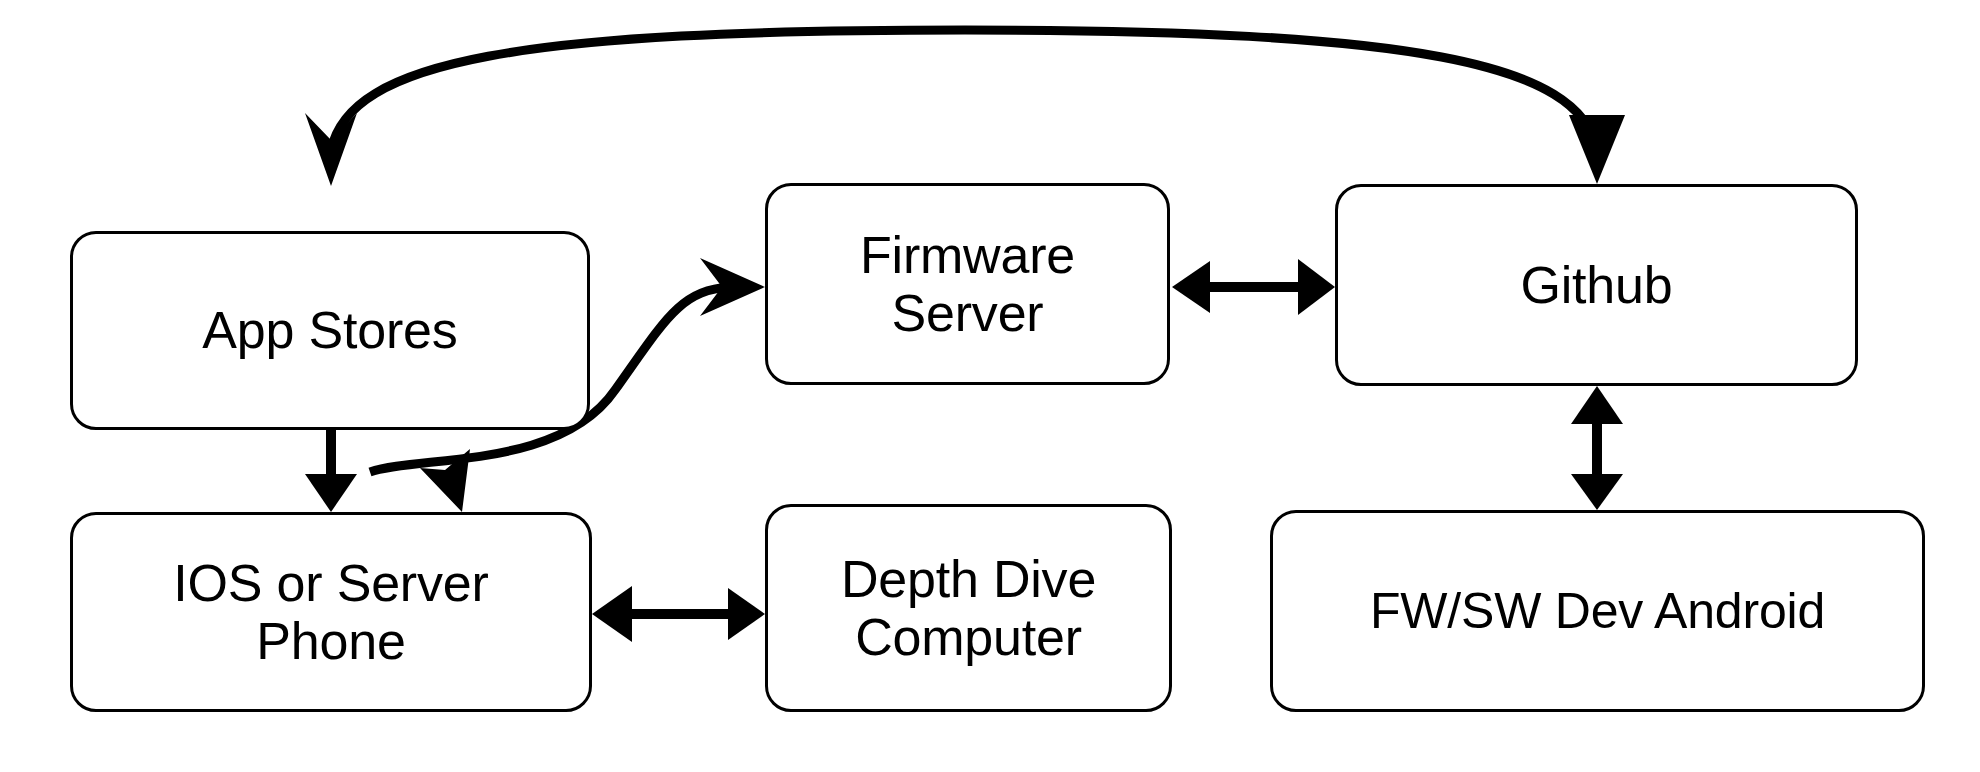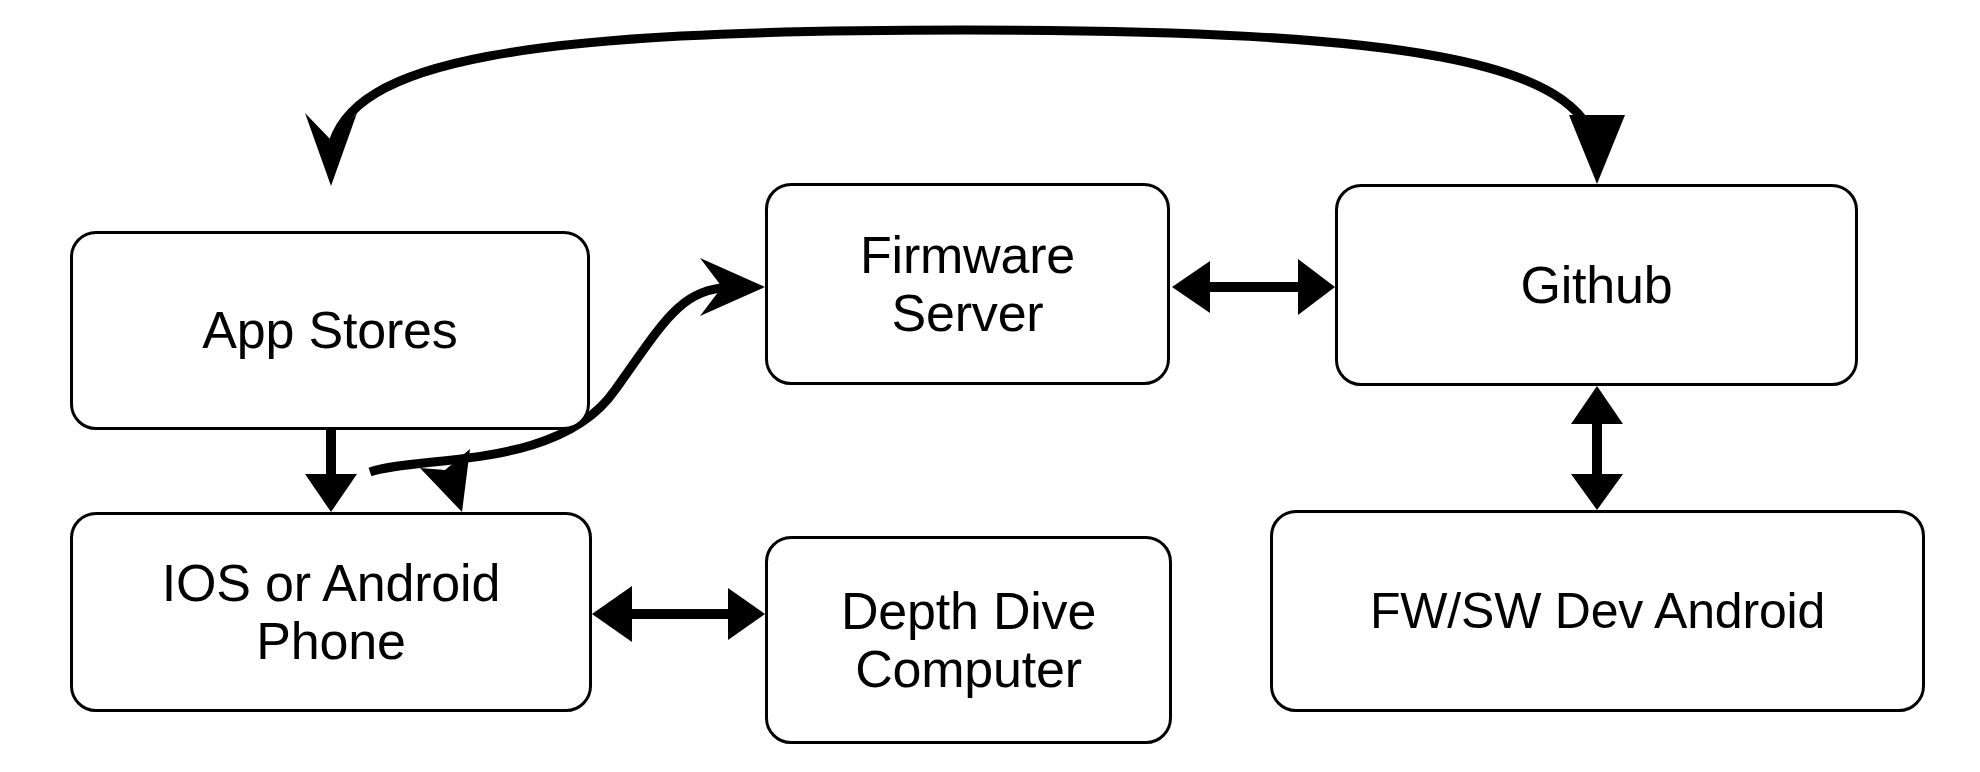--- a/index.html
+++ b/index.html
@@ -114,25 +114,25 @@
   <div class="node-box" style="left:765px; top:183px; width:405px; height:202px;">
     <span class="node-label">Firmware
 Server</span>
   </div>
 
   <div class="node-box" style="left:1335px; top:184px; width:523px; height:202px;">
     <span class="node-label">Github</span>
   </div>
 
   <div class="node-box" style="left:70px; top:512px; width:522px; height:200px;">
-    <span class="node-label">IOS or Android
+    <span class="node-label">IOS or Server
 Phone</span>
   </div>
 
-  <div class="node-box" style="left:765px; top:536px; width:407px; height:208px;">
+  <div class="node-box" style="left:765px; top:504px; width:407px; height:208px;">
     <span class="node-label">Depth Dive
 Computer</span>
   </div>
 
   <div class="node-box" style="left:1270px; top:510px; width:655px; height:202px;">
     <span class="node-label small">FW/SW Dev Android</span>
   </div>
 
 </div>
 

